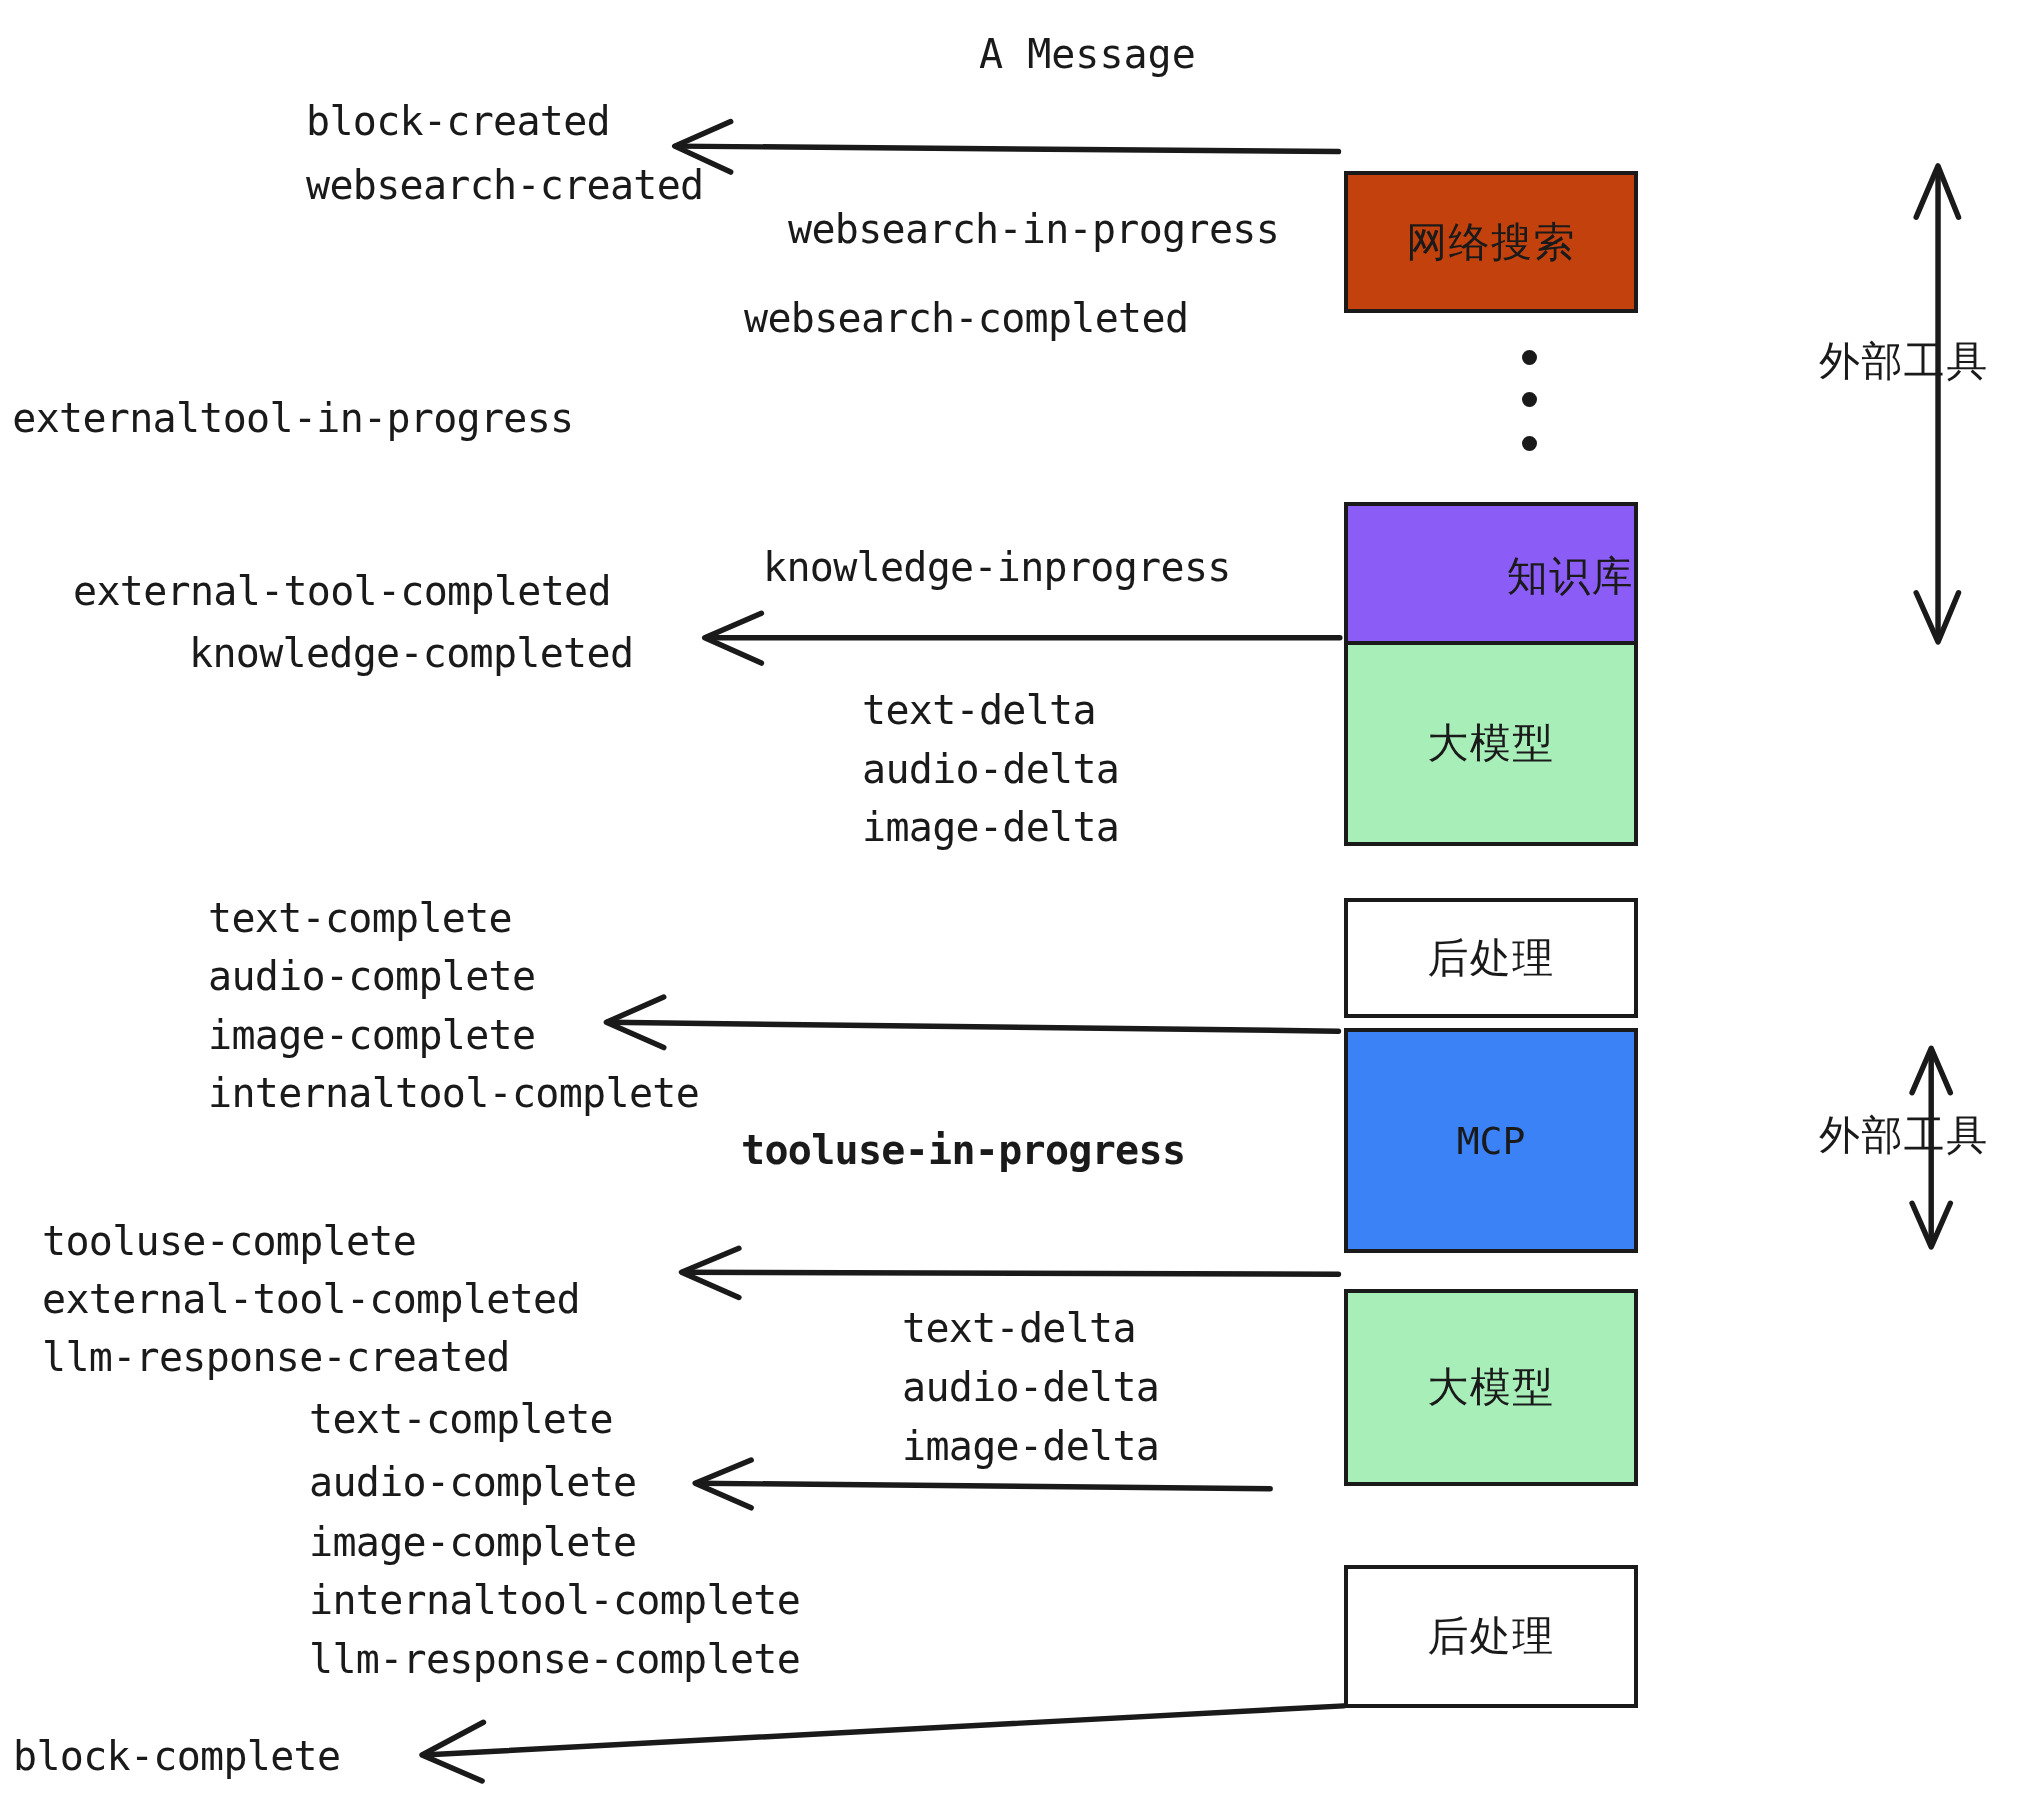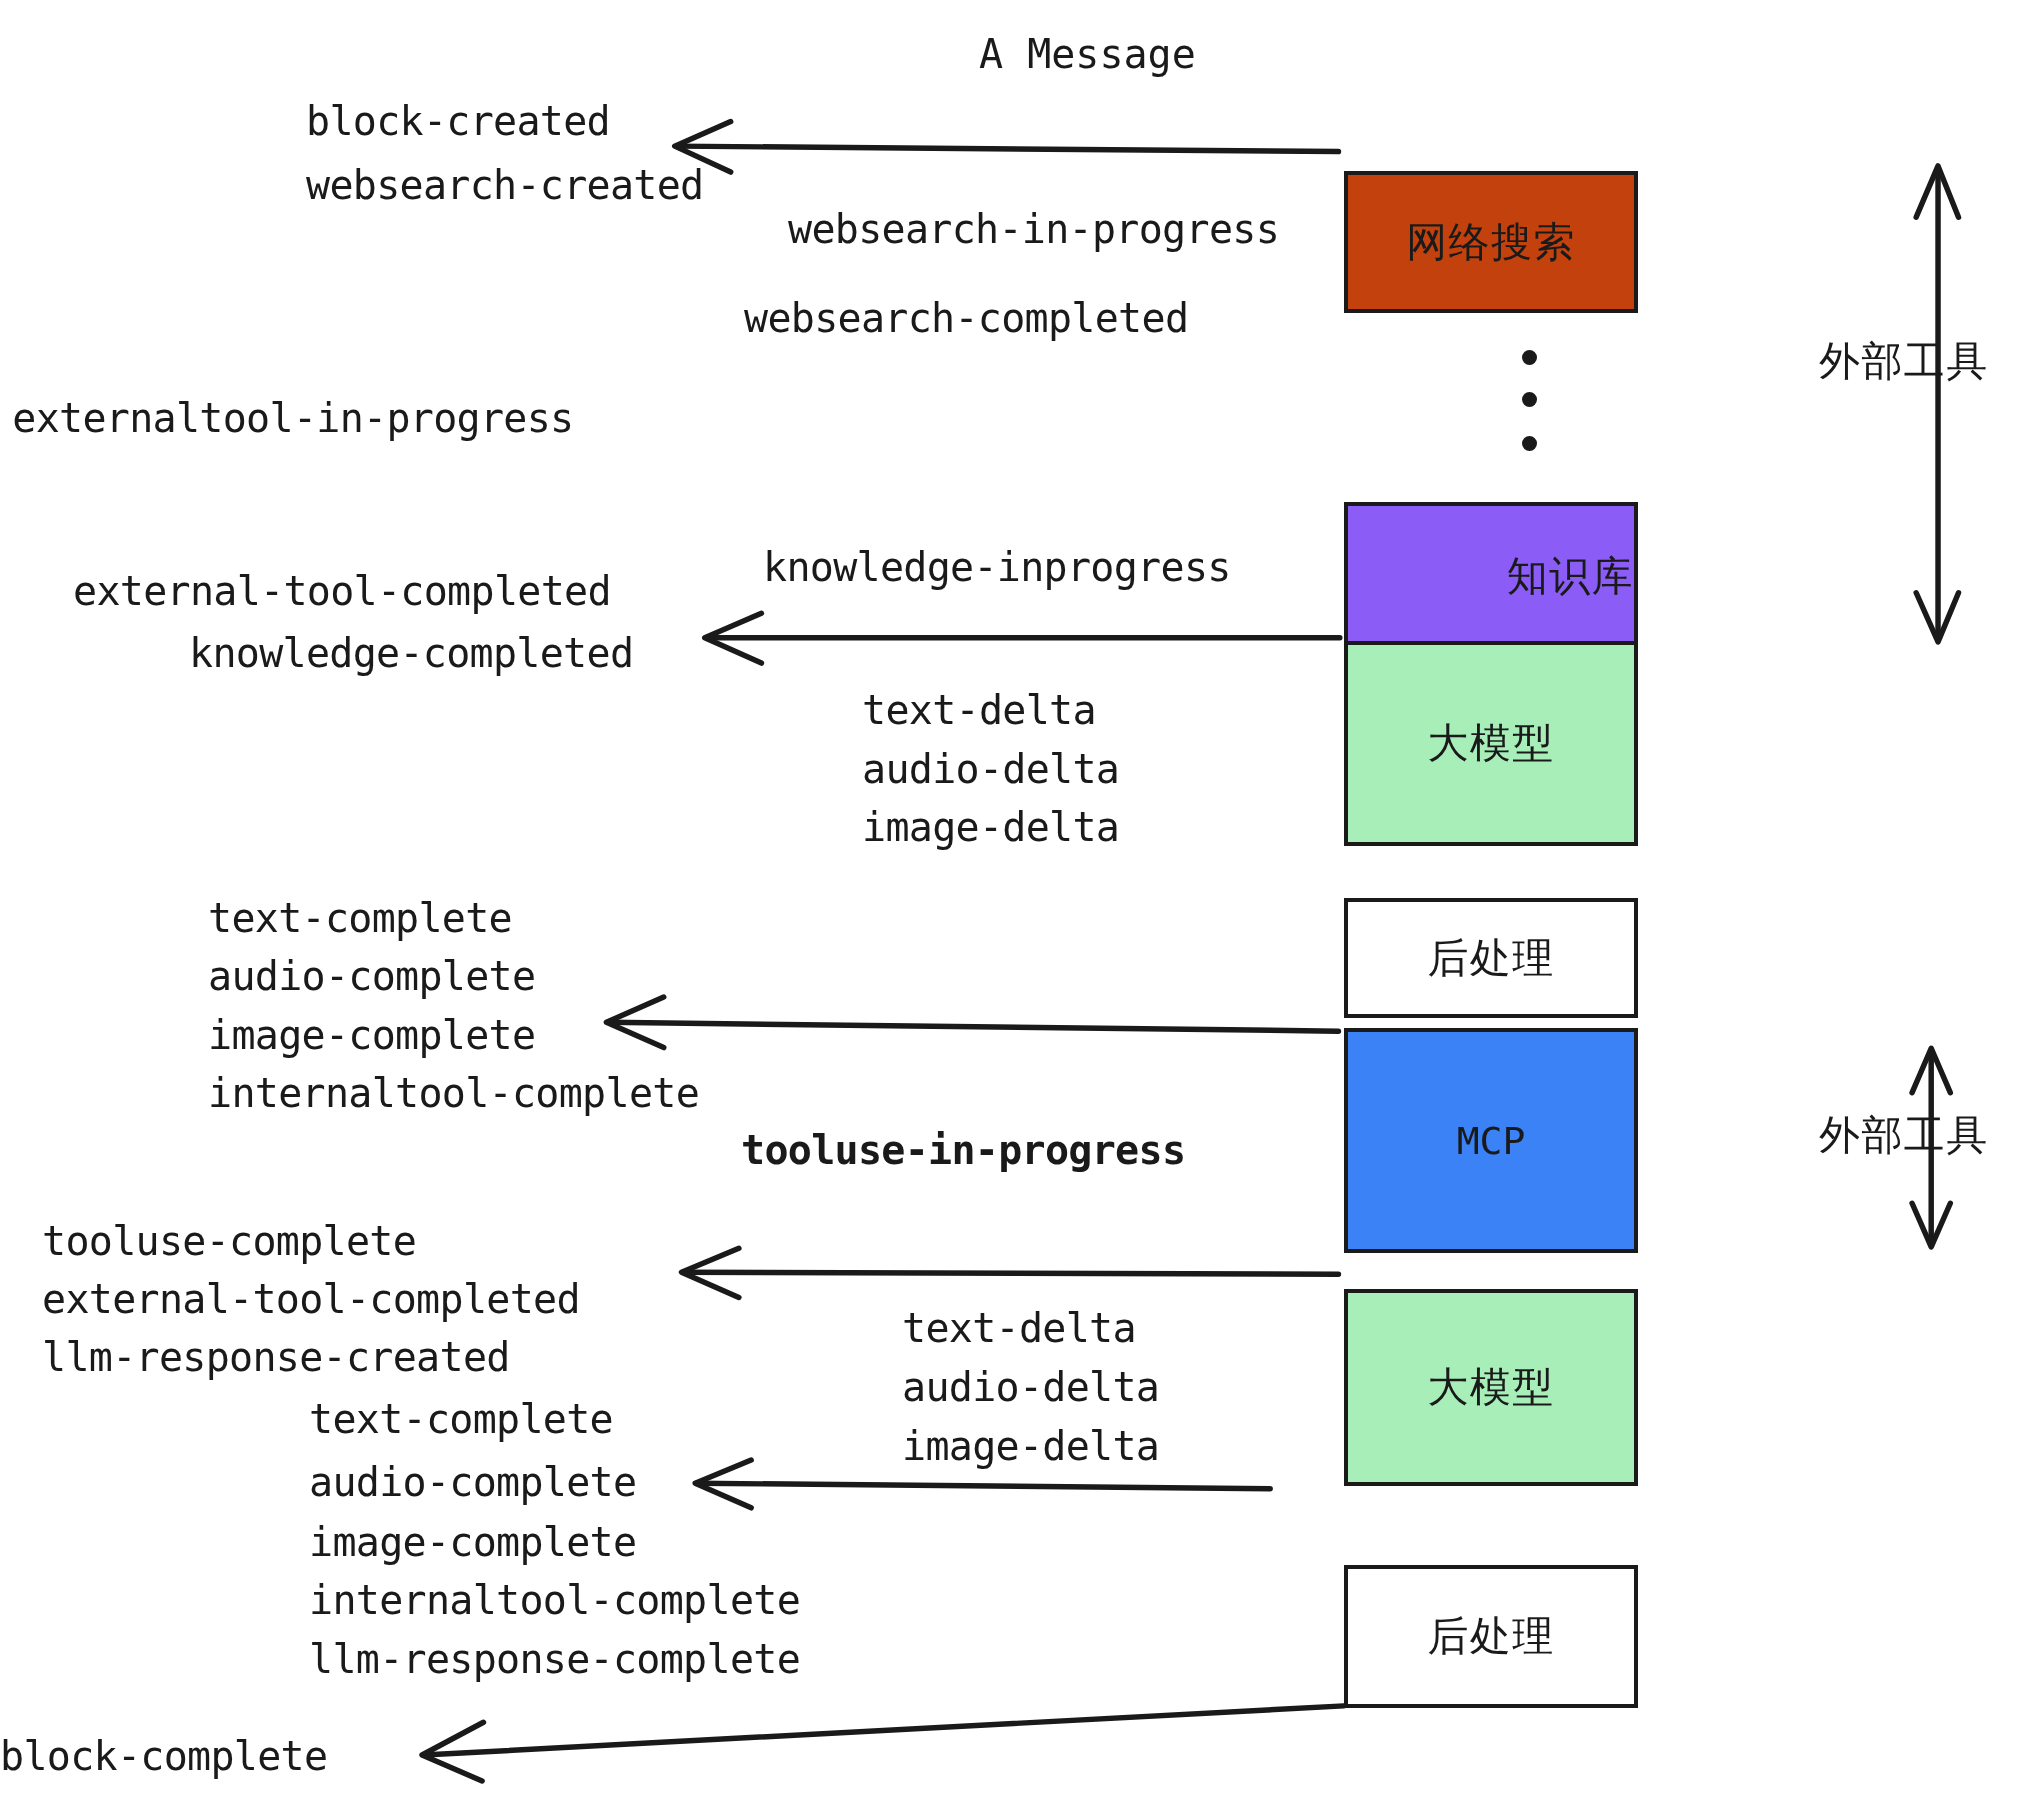--- a/index.html
+++ b/index.html
@@ -130,21 +130,21 @@
   <div class="lbl" style="left:42px; top:1279px;">external-tool-completed</div>
   <div class="lbl" style="left:42px; top:1337px;">llm-response-created</div>
   <div class="lbl" style="left:902px; top:1308px;">text-delta</div>
   <div class="lbl" style="left:902px; top:1367px;">audio-delta</div>
   <div class="lbl" style="left:902px; top:1426px;">image-delta</div>
   <div class="lbl" style="left:309px; top:1399px;">text-complete</div>
   <div class="lbl" style="left:309px; top:1462px;">audio-complete</div>
   <div class="lbl" style="left:309px; top:1522px;">image-complete</div>
   <div class="lbl" style="left:309px; top:1580px;">internaltool-complete</div>
   <div class="lbl" style="left:309px; top:1639px;">llm-response-complete</div>
-  <div class="lbl" style="left:0; top:1736px;">block-complete</div>
+  <div class="lbl" style="left:13px; top:1736px;">block-complete</div>
 
   <div class="side-label" style="left:1819px; top:341px;">外部工具</div>
   <div class="side-label" style="left:1819px; top:1115px;">外部工具</div>
 
   <div class="dot" style="left:1522px; top:350px;"></div>
   <div class="dot" style="left:1522px; top:392px;"></div>
   <div class="dot" style="left:1522px; top:436px;"></div>
 
   <svg class="overlay" viewBox="0 0 2980 2630">
     <g stroke="#1a1a1a" stroke-width="8" fill="none" stroke-linecap="round" stroke-linejoin="round">

